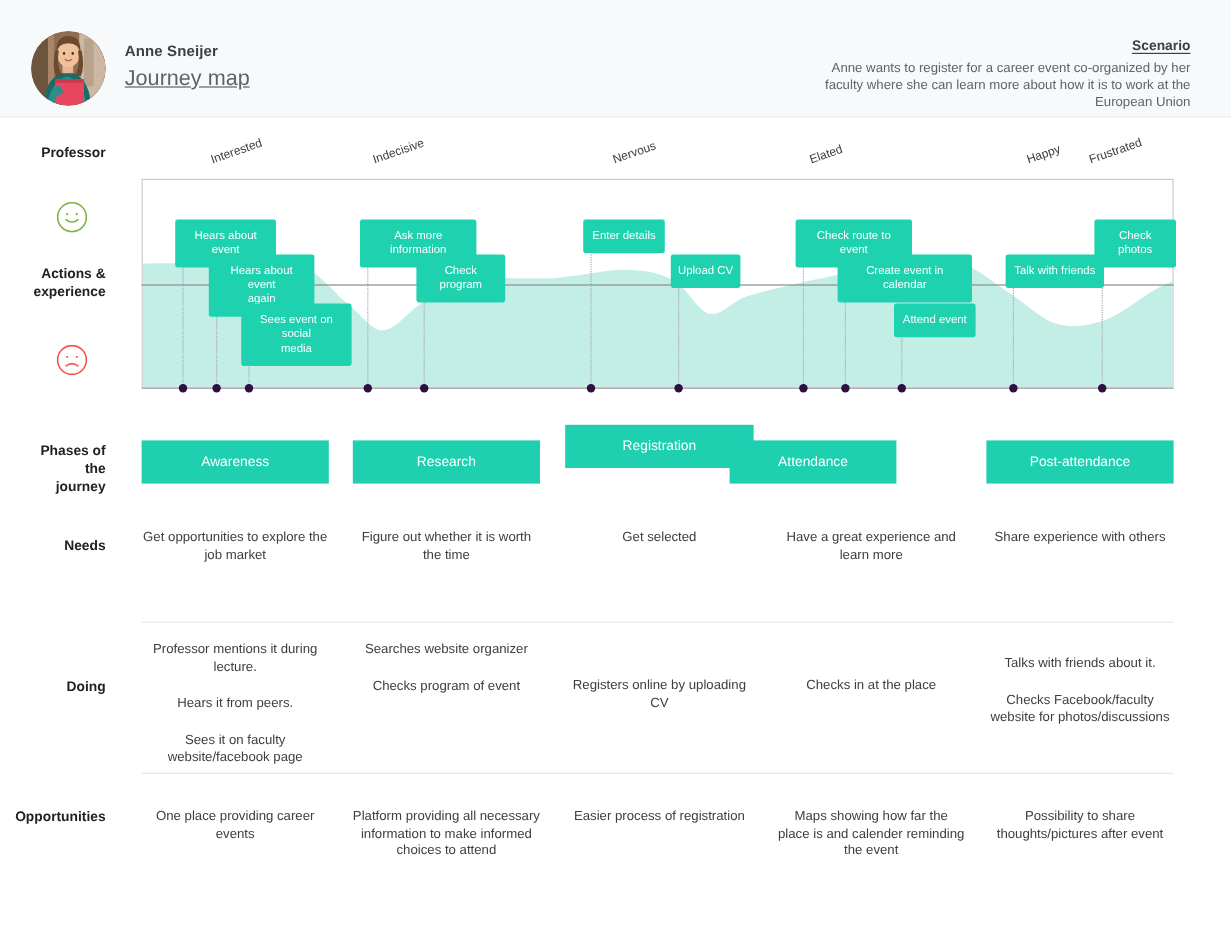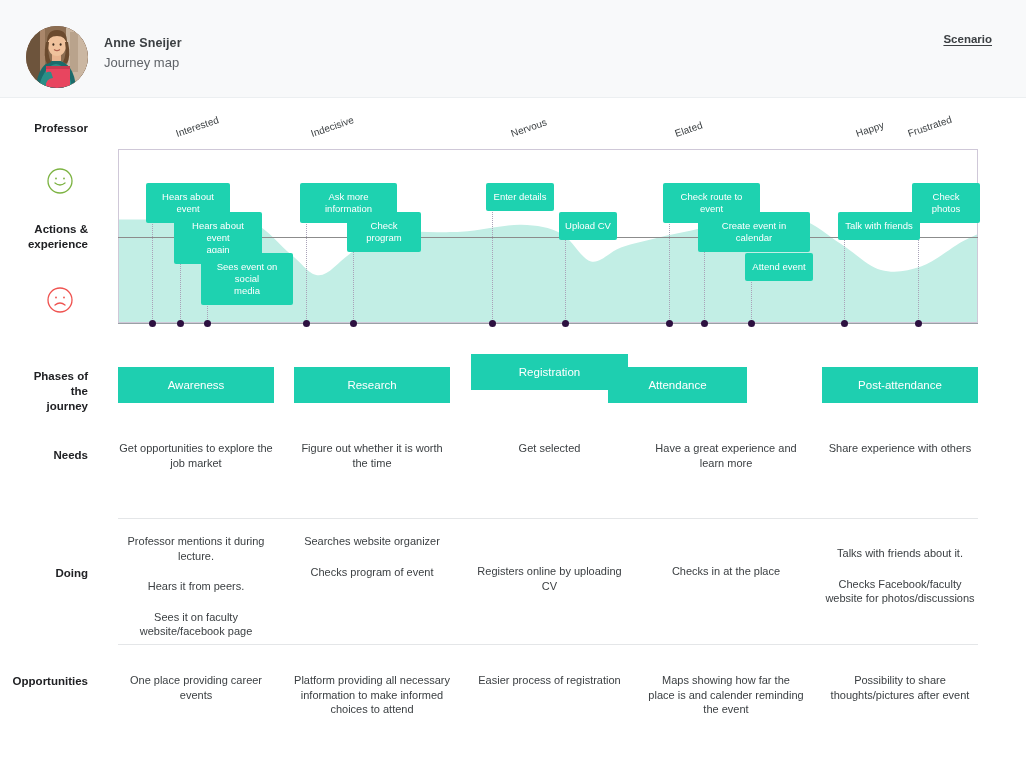--- a/index.html
+++ b/index.html
@@ -23,21 +23,21 @@
     border-radius:50%; overflow:hidden;
     background:#6b4f3a;
   }
   .avatar svg { display:block; }
   .persona-name {
     position:absolute; left:104px; top:36px;
     font-size:12.5px; font-weight:bold; color:#3c4043; letter-spacing:.1px;
   }
   .persona-role {
     position:absolute; left:104px; top:55px;
-    font-size:13px; color:#5f6368;
+    font-size:18px; color:#5f6368;text-decoration:underline;
   }
   .scenario-title {
     position:absolute; right:34px; top:33px;
     font-size:11.5px; font-weight:bold; color:#3c4043;
     text-decoration:underline; text-underline-offset:2px;
   }
   .scenario-body {
     position:absolute; right:34px; top:50px; width:330px;
     font-size:11px; line-height:14.2px; color:#5f6368;
     text-align:right;
@@ -158,20 +158,21 @@
         <ellipse cx="34.6" cy="18.5" rx="1" ry="1.2" fill="#3b2a1d"></ellipse>
         <path d="M28 23.5 q3 2.2 6 0" stroke="#b0624f" stroke-width="1.1" fill="none"></path>
       </g>
     </svg>
   </div>
 
   <div class="persona-name">Anne Sneijer</div>
   <div class="persona-role">Journey map</div>
 
   <div class="scenario-title">Scenario</div>
+  <div class="scenario-body">Anne wants to register for a career event co-organized by her faculty where she can learn more about how it is to work at the European Union</div>
 </div>
 
 <div class="rowlabel" style="left:0;top:121px;width:88px;">Professor</div>
 
 <div class="rowlabel" style="left:0;top:222px;width:88px;white-space:pre-line;">Actions &amp;
 experience</div>
 
 <div class="rowlabel" style="left:0;top:369px;width:88px;white-space:pre-line;">Phases of
 the
 journey</div>

